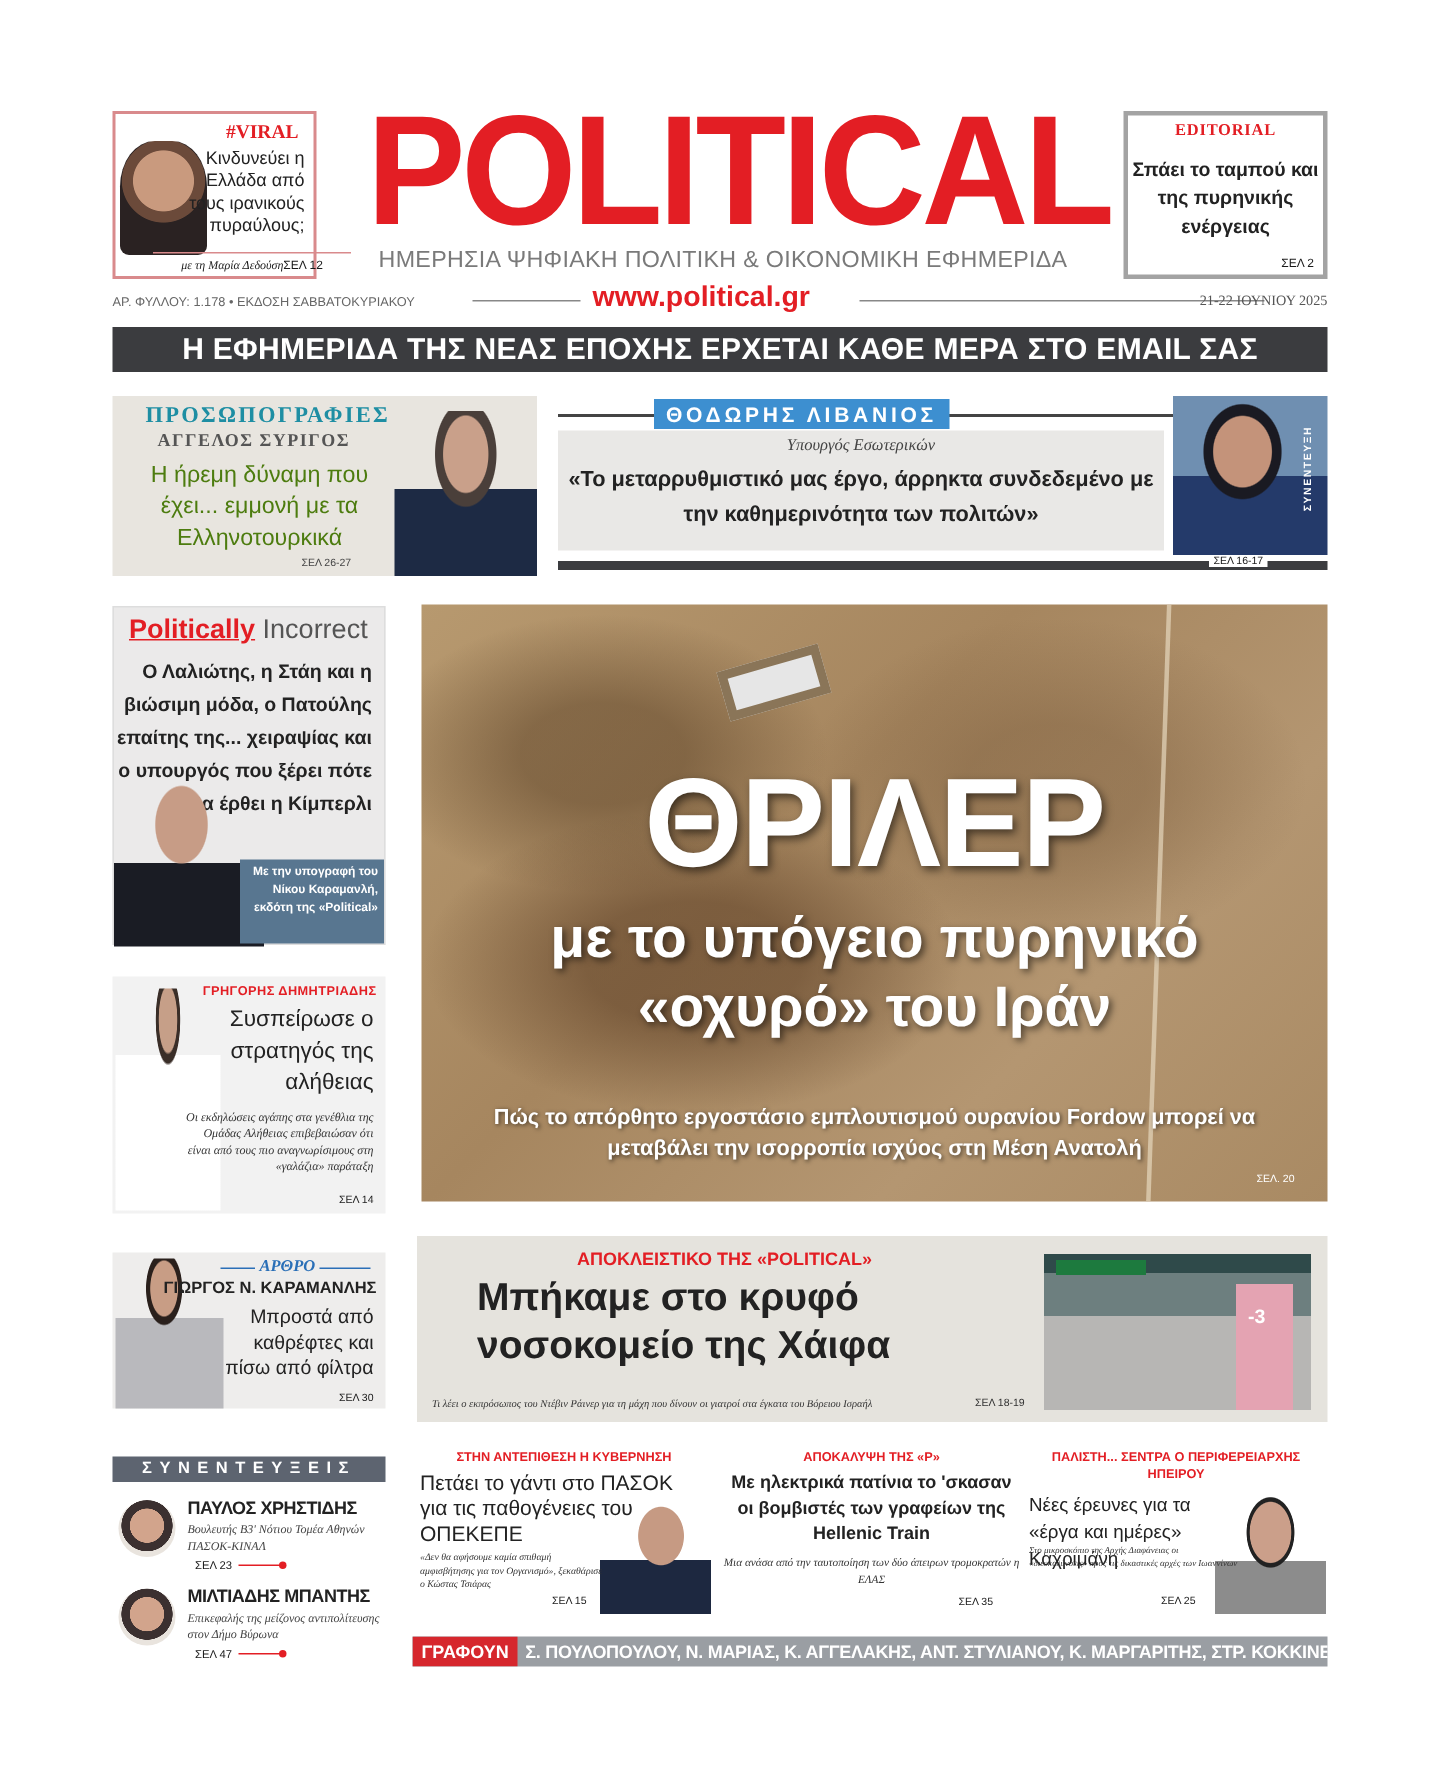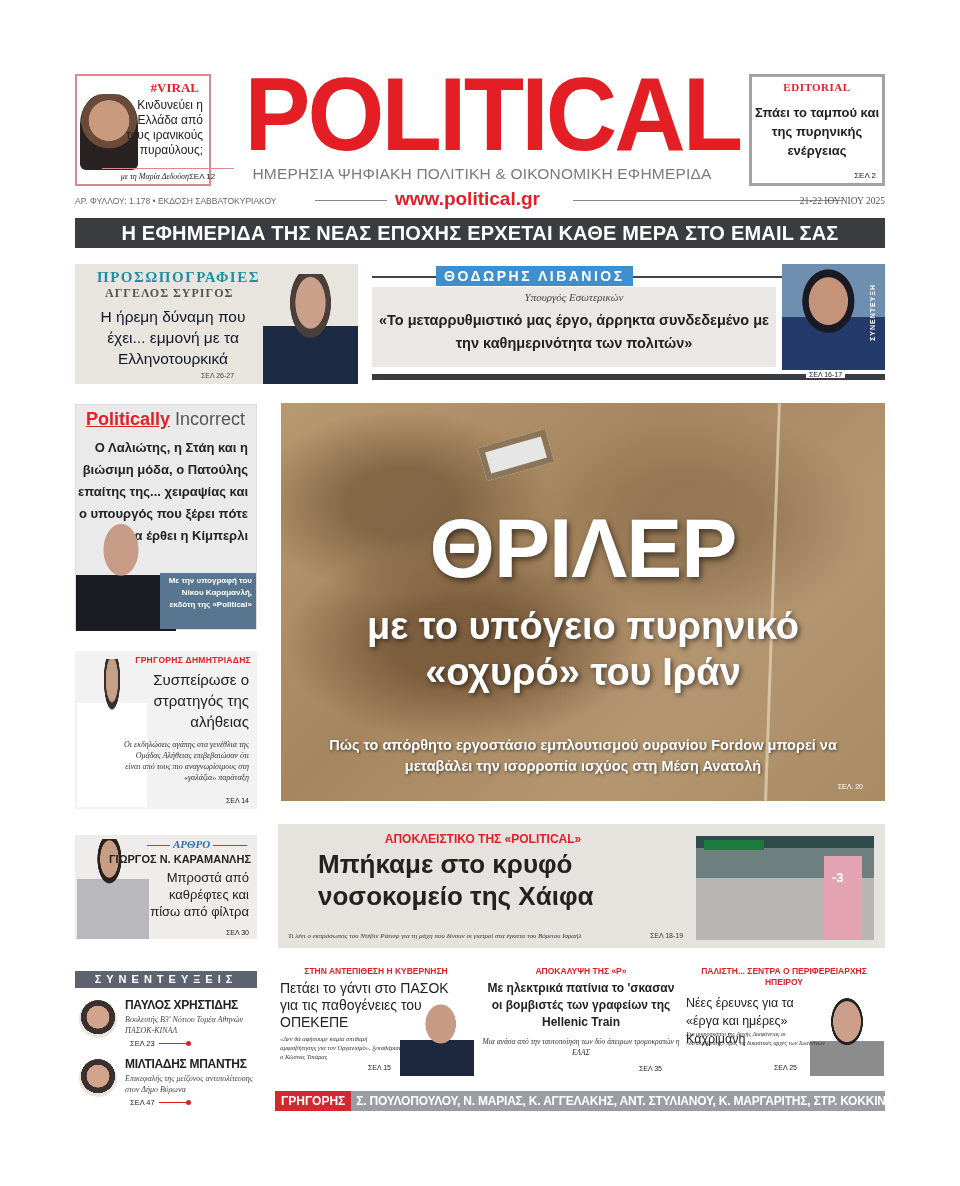--- a/index.html
+++ b/index.html
@@ -28,21 +28,21 @@
   .url-line-l { left: 240px; top: 12px; width: 72px; height: 1px; background: #888; }
   .url-line-r { left: 498px; top: 12px; width: 270px; height: 1px; background: #888; }
   .date { right: 0; top: 8px; font-family: "Liberation Serif", serif; font-size: 9.5px; color: #555; }
 
   .email-banner { left: 75px; top: 218px; width: 810px; height: 30px; background: #3b3c3f; color: #fff; font-weight: bold; font-size: 20px; text-align: center; line-height: 30px; letter-spacing: 0.2px; }
 
   
   .prosopo { left: 75px; top: 264px; width: 283px; height: 120px; background: #e8e5df; }
   .prosopo-tag { left: 22px; top: 5px; font-family: "Liberation Serif", serif; font-weight: bold; font-size: 15px; color: #1e8ea3; letter-spacing: 1.5px; }
   .prosopo-name { left: 30px; top: 22px; font-family: "Liberation Serif", serif; font-weight: bold; font-size: 12px; color: #555; letter-spacing: 1px; }
-  .prosopo-text { left: 8px; top: 42px; width: 180px; text-align: center; font-size: 15.5px; line-height: 21px; color: #0f172a; }
+  .prosopo-text { left: 8px; top: 42px; width: 180px; text-align: center; font-size: 15.5px; line-height: 21px; color: #4d7c0f; }
   .prosopo-page { left: 126px; top: 108px; font-size: 7px; color: #444; }
   .prosopo-photo { left: 188px; top: 4px; width: 95px; height: 116px; background: linear-gradient(180deg, #e8e5df 0 5%, transparent 5%), radial-gradient(ellipse at 50% 30%, #c9a08a 0 22%, #4a3f3a 23% 30%, transparent 31%), linear-gradient(180deg, transparent 0 50%, #1d2a44 50% 100%); }
 
   .livanios { left: 372px; top: 264px; width: 513px; height: 120px; }
   .liv-line { left: 0; top: 12px; width: 410px; height: 2px; background: #444; }
   .liv-name-tag { left: 64px; top: 2px; background: #3d8fd0; color: #fff; font-weight: bold; font-size: 14px; letter-spacing: 2.5px; padding: 2px 8px; }
   .liv-quote-box { left: 0; top: 23px; width: 404px; height: 80px; background: #e9e8e6; }
   .liv-role { left: 0; top: 4px; width: 100%; text-align: center; font-family: "Liberation Serif", serif; font-style: italic; font-size: 11px; color: #444; }
   .liv-quote { left: 0; top: 22px; width: 100%; text-align: center; font-weight: bold; font-size: 14.5px; line-height: 23px; color: #222; }
   .liv-photo { left: 410px; top: 0; width: 103px; height: 106px; background: radial-gradient(ellipse at 45% 35%, #c4937a 0 24%, #1a1a22 25% 32%, transparent 33%), linear-gradient(180deg, #6f8fb1 0 50%, #243a6a 50% 100%); }
@@ -275,14 +275,14 @@
 
 <div class="abs story s3">
   <div class="abs story-tag" style="line-height:11px;">ΠΑΛΙΣΤΗ... ΣΕΝΤΡΑ Ο ΠΕΡΙΦΕΡΕΙΑΡΧΗΣ ΗΠΕΙΡΟΥ</div>
   <div class="abs s3-title">Νέες έρευνες για τα «έργα και ημέρες» Καχριμάνη</div>
   <div class="abs s3-photo"></div>
   <div class="abs s3-sub">Στο μικροσκόπιο της Αρχής Διαφάνειας οι «διευκολύνσεις» προς τις δικαστικές αρχές των Ιωαννίνων</div>
   <div class="abs s3-page">ΣΕΛ 25</div>
 </div>
 
 <div class="abs writers">
-  <span class="writers-tag">ΓΡΗΓΟΡΗΣ</span><span class="writers-names">Σ. ΠΟΥΛΟΠΟΥΛΟΥ, Ν. ΜΑΡΙΑΣ, Κ. ΑΓΓΕΛΑΚΗΣ, ΑΝΤ. ΣΤΥΛΙΑΝΟΥ, Κ. ΜΑΡΓΑΡΙΤΗΣ, ΣΤΡ. ΚΟΚΚΙΝΕΛΛΗΣ</span>
+  <span class="writers-tag">ΓΡΑΦΟΥΝ</span><span class="writers-names">Σ. ΠΟΥΛΟΠΟΥΛΟΥ, Ν. ΜΑΡΙΑΣ, Κ. ΑΓΓΕΛΑΚΗΣ, ΑΝΤ. ΣΤΥΛΙΑΝΟΥ, Κ. ΜΑΡΓΑΡΙΤΗΣ, ΣΤΡ. ΚΟΚΚΙΝΕΛΛΗΣ</span>
 </div>
 
 </body></html>

